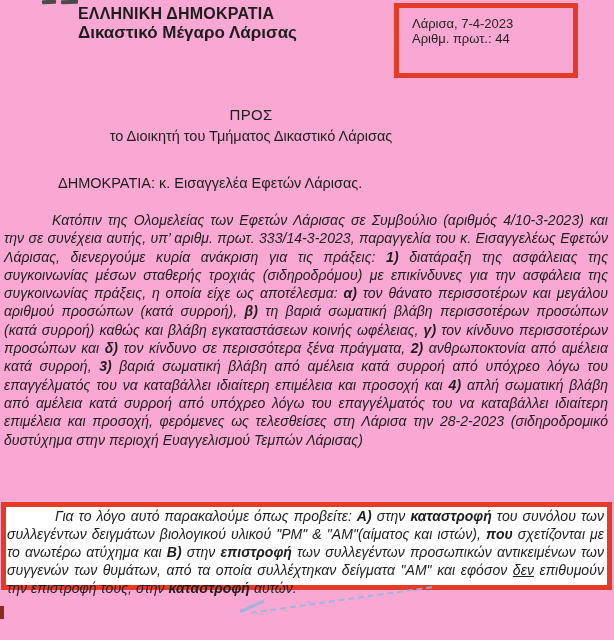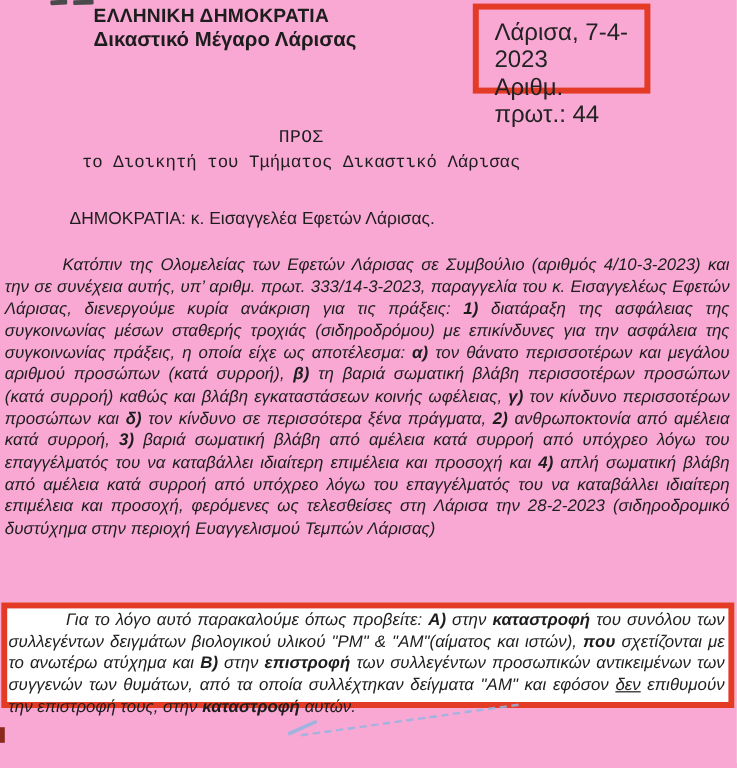--- a/index.html
+++ b/index.html
@@ -21,28 +21,28 @@
   .crop-marks{position:absolute;left:42px;top:0;width:40px;height:6px;}
   .crop-marks i{position:absolute;top:0;height:4px;background:#4a4a4a;border-radius:1px;}
   .crop-marks i:first-child{left:0;width:14px;transform:rotate(-3deg);}
   .crop-marks i:last-child{left:19px;width:17px;transform:rotate(-2deg);}
 
   .header{position:absolute;left:78px;top:5px;line-height:18.5px;font-weight:700;}
   .header .h1{font-size:16px;letter-spacing:.2px;}
   .header .h2{font-size:17px;}
 
   .stamp{
-    position:absolute;left:394px;top:3px;width:148px;height:75px;
+    position:absolute;left:394px;top:3px;width:184px;height:75px;
     box-sizing:border-box;border:5px solid var(--red);
-    display:flex;flex-direction:column;justify-content:space-between;
+    display:flex;flex-direction:column;
     padding:8px 4px 9px 13px;
-    font-size:20px;color:#222;
+    font-size:13px;color:#222;
   }
 
-  .pros{position:absolute;left:0;top:106px;width:502px;text-align:center;font-family:Liberation Mono, monospace;}
+  .pros{position:absolute;left:0;top:106px;width:502px;text-align:center;}
   .pros .l1{font-size:15px;margin-bottom:5px;letter-spacing:.3px;}
   .pros .l2{font-size:14.5px;}
 
   .cc{position:absolute;left:58px;top:175px;font-size:14.5px;}
 
   .bodytext{
     position:absolute;left:4px;top:211px;width:604px;
     margin:0;font-size:14px;line-height:18.3px;
     text-align:justify;text-indent:48px;
     letter-spacing:.05px;

